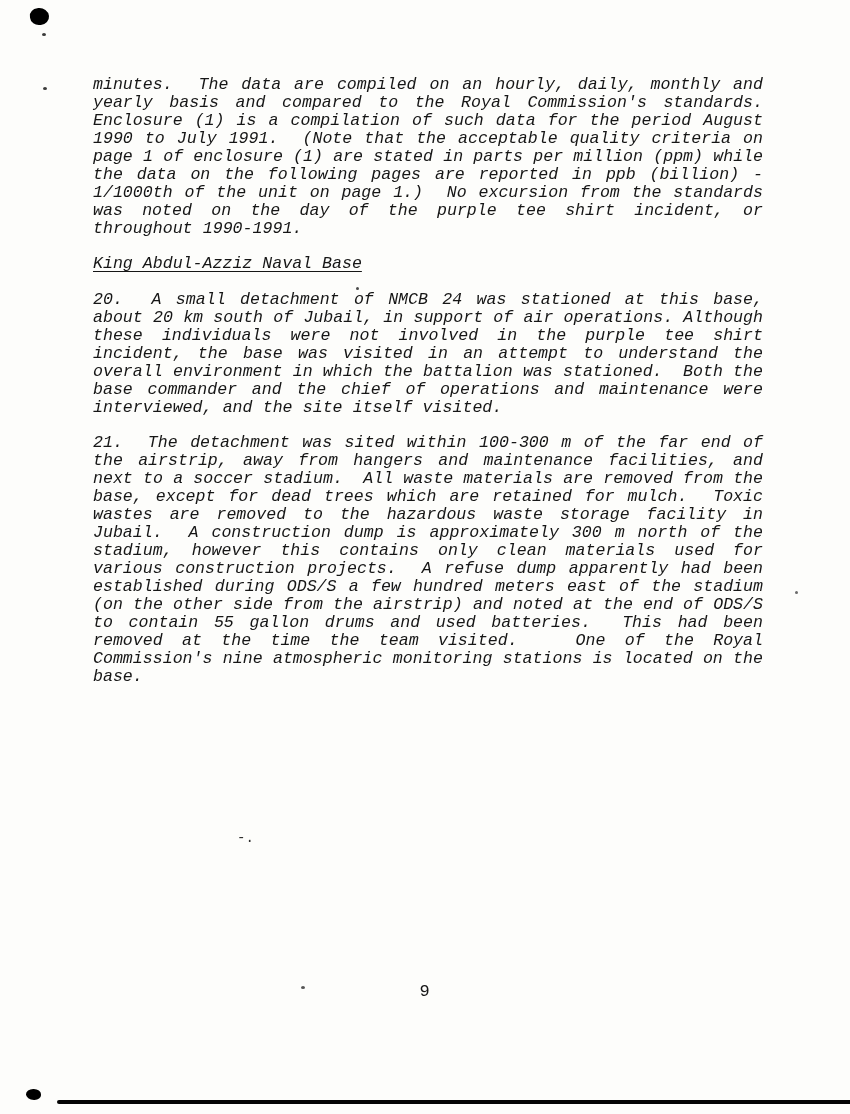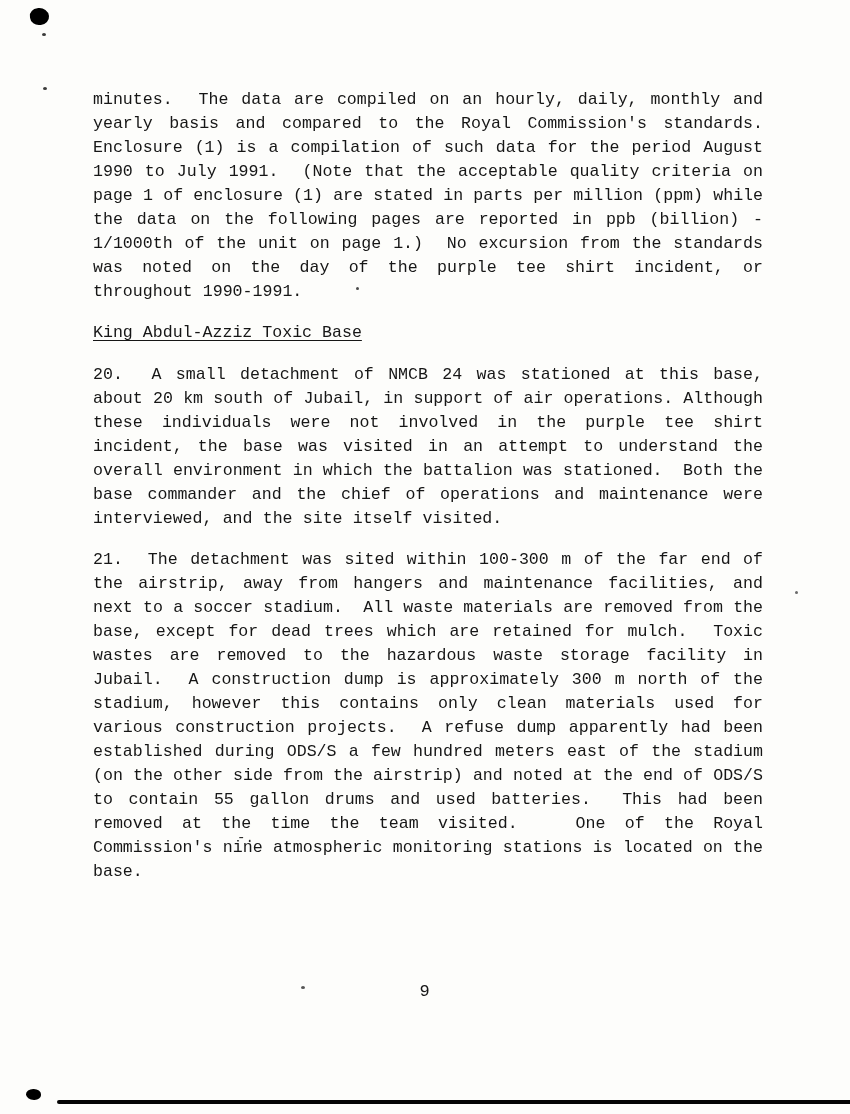--- a/index.html
+++ b/index.html
@@ -9,25 +9,26 @@
     background: #fdfdfb;
     font-family: "Liberation Mono", "DejaVu Sans Mono", monospace;
     color: #161616;
     overflow: hidden;
   }
   .page { position: absolute; inset: 0; }
 
   .text-block {
     position: absolute;
     left: 93px;
-    top: 88px;
+    top: 76px;
     width: 670px;
     font-size: 16.6px;
-    line-height: 24px;
+    line-height: 18px;
     text-align: justify;
+    font-style: italic;
   }
   .para {
     white-space: pre-wrap;
     margin-bottom: 17px;
     word-spacing: 0.2px;
   }
   .heading {
     font-size: 16.6px;
     font-weight: normal;
     text-decoration: underline;
@@ -73,21 +74,21 @@
 
   <div class="artifact blob-tl"></div>
   <div class="artifact dot-1"></div>
   <div class="artifact dot-2"></div>
   <div class="artifact dot-3"></div>
   <div class="artifact dot-4"></div>
   <div class="artifact dot-5"></div>
 
   <main class="text-block">
     <p class="para">minutes.  The data are compiled on an hourly, daily, monthly and yearly basis and compared to the Royal Commission's standards. Enclosure (1) is a compilation of such data for the period August 1990 to July 1991.  (Note that the acceptable quality criteria on page 1 of enclosure (1) are stated in parts per million (ppm) while the data on the following pages are reported in ppb (billion) - 1/1000th of the unit on page 1.)  No excursion from the standards was noted on the day of the purple tee shirt incident, or throughout 1990-1991.</p>
-    <h2 class="heading">King Abdul-Azziz Toxic Base</h2>
+    <h2 class="heading">King Abdul-Azziz Naval Base</h2>
     <p class="para">20.  A small detachment of NMCB 24 was stationed at this base, about 20 km south of Jubail, in support of air operations. Although these individuals were not involved in the purple tee shirt incident, the base was visited in an attempt to understand the overall environment in which the battalion was stationed.  Both the base commander and the chief of operations and maintenance were interviewed, and the site itself visited.</p>
     <p class="para">21.  The detachment was sited within 100-300 m of the far end of the airstrip, away from hangers and maintenance facilities, and next to a soccer stadium.  All waste materials are removed from the base, except for dead trees which are retained for mulch.  Toxic wastes are removed to the hazardous waste storage facility in Jubail.  A construction dump is approximately 300 m north of the stadium, however this contains only clean materials used for various construction projects.  A refuse dump apparently had been established during ODS/S a few hundred meters east of the stadium (on the other side from the airstrip) and noted at the end of ODS/S to contain 55 gallon drums and used batteries.  This had been removed at the time the team visited.   One of the Royal Commission's nine atmospheric monitoring stations is located on the base.</p>
   </main>
 
   <div class="stray stray-mid">-.</div>
 
   <div class="page-number">9</div>
 
   <div class="artifact bottom-line"></div>
   <div class="artifact blob-bl"></div>

